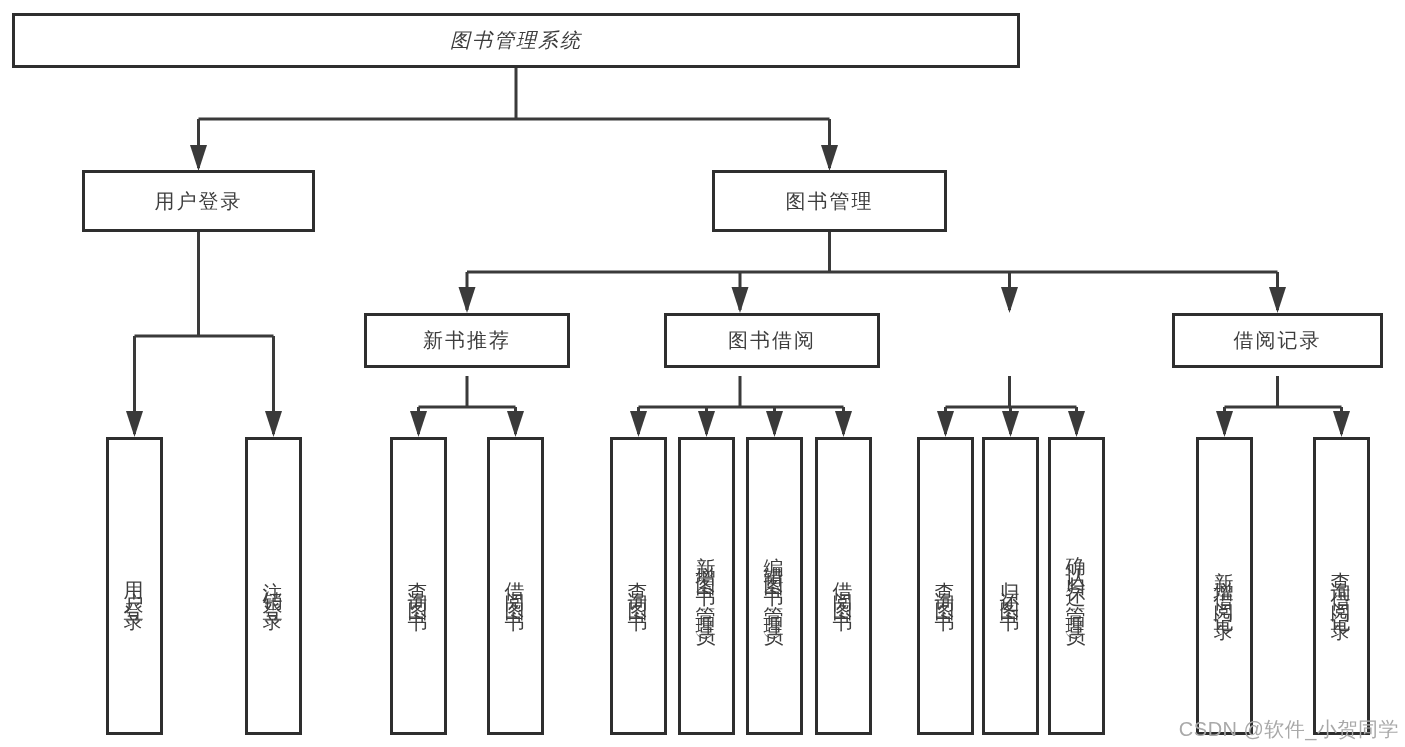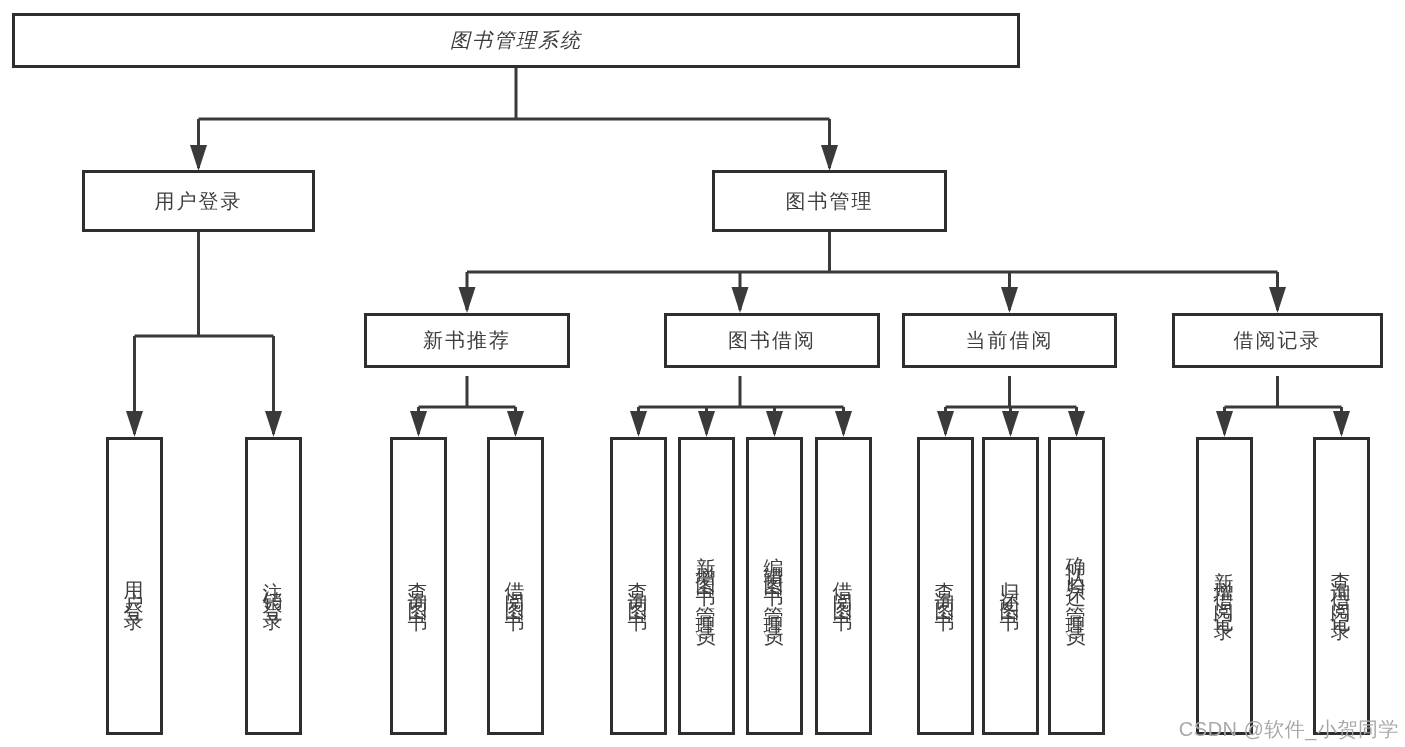--- a/index.html
+++ b/index.html
@@ -128,23 +128,20 @@
   <div class="node n-l2-1">
     <span>图书管理</span>
   </div>
 
   <div class="node n-l3 n-l3-0">
     <span>新书推荐</span>
   </div>
   <div class="node n-l3 n-l3-1">
     <span>图书借阅</span>
   </div>
-  <div class="node n-l3 n-l3-2">
-    <span>当前借阅</span>
-  </div>
   <div class="node n-l3 n-l3-3">
     <span>借阅记录</span>
   </div>
 
   <div class="node n-leaf n-leaf-0">
     <span class="vtext">用户登录</span>
   </div>
   <div class="node n-leaf n-leaf-1">
     <span class="vtext">注销登录</span>
   </div>

